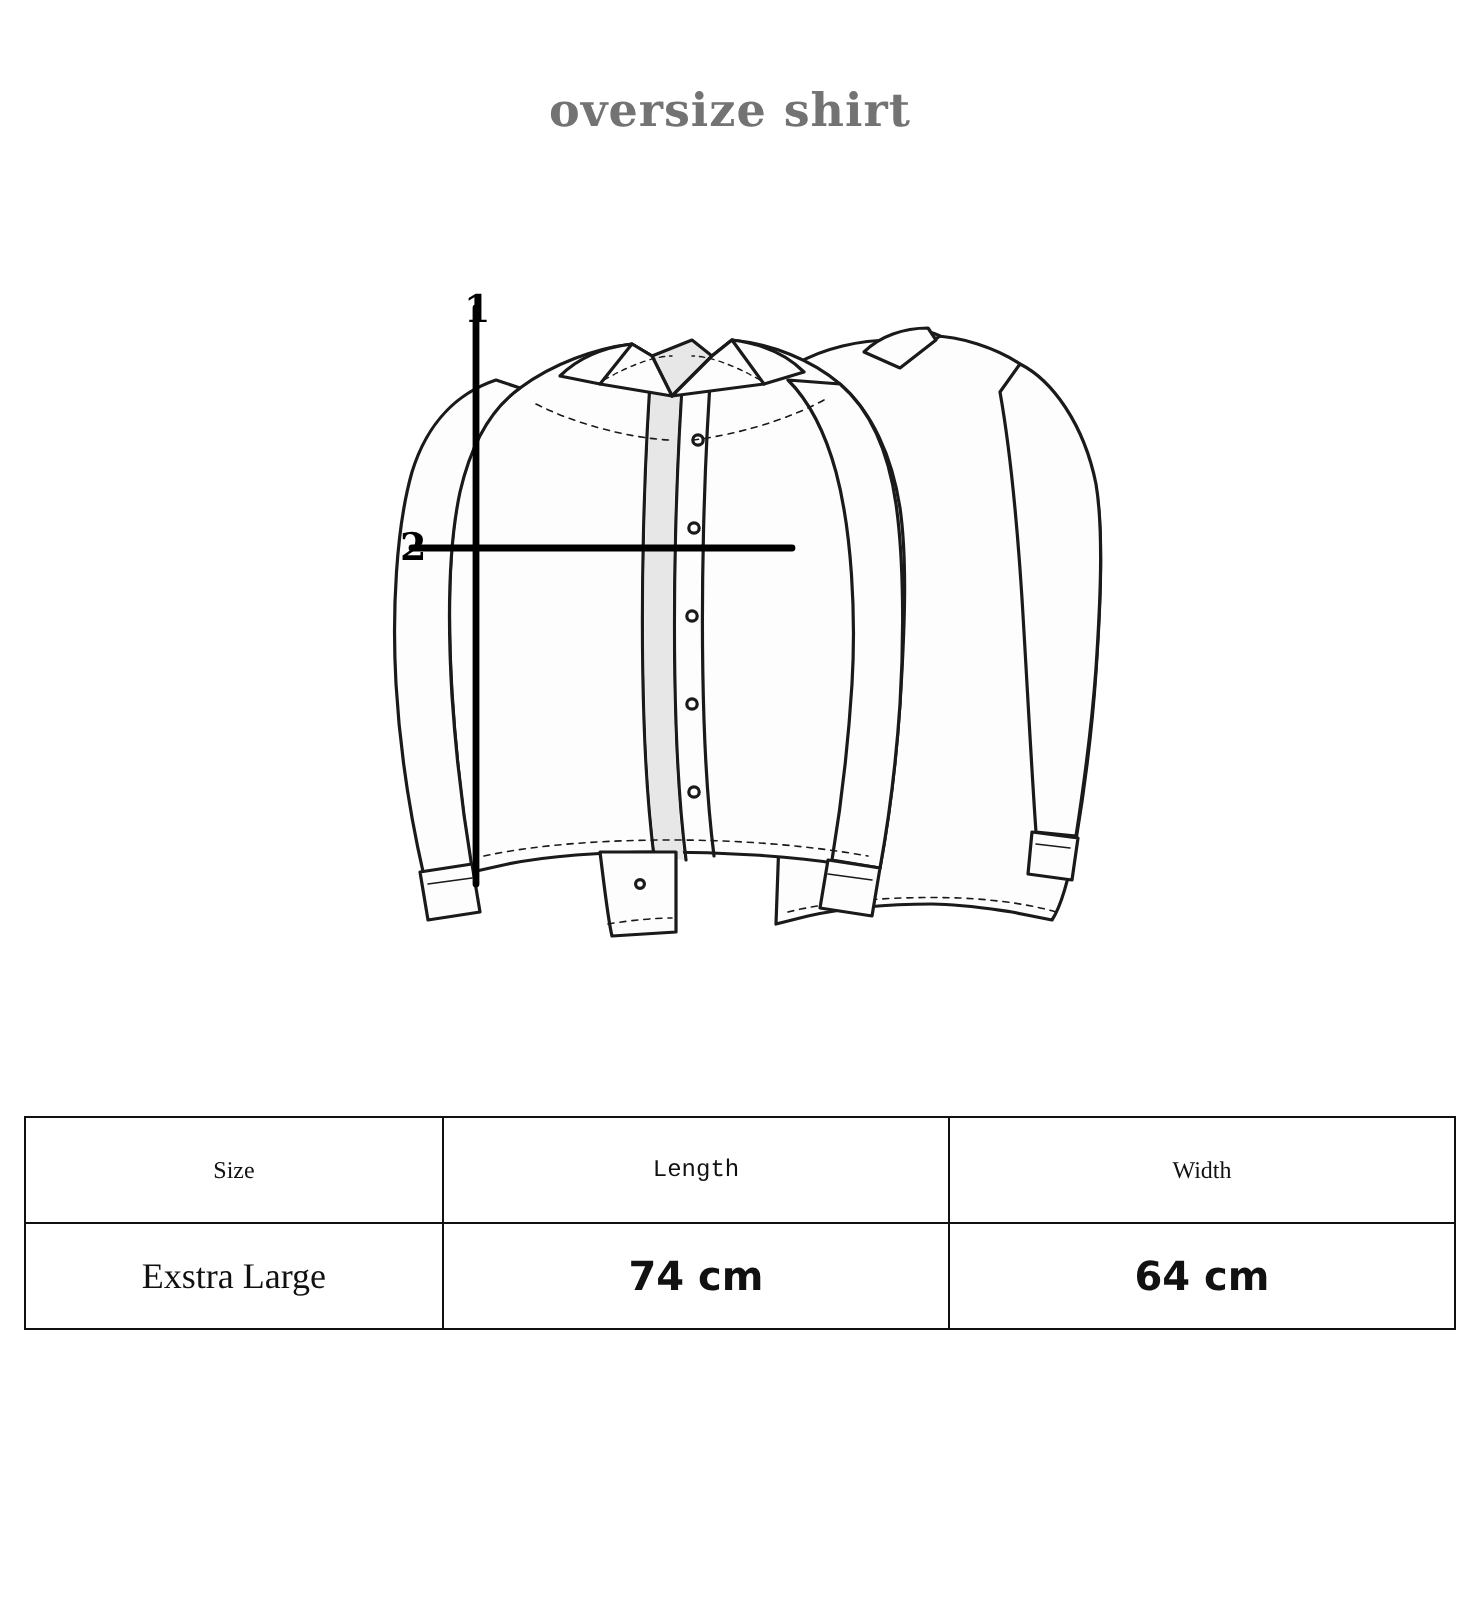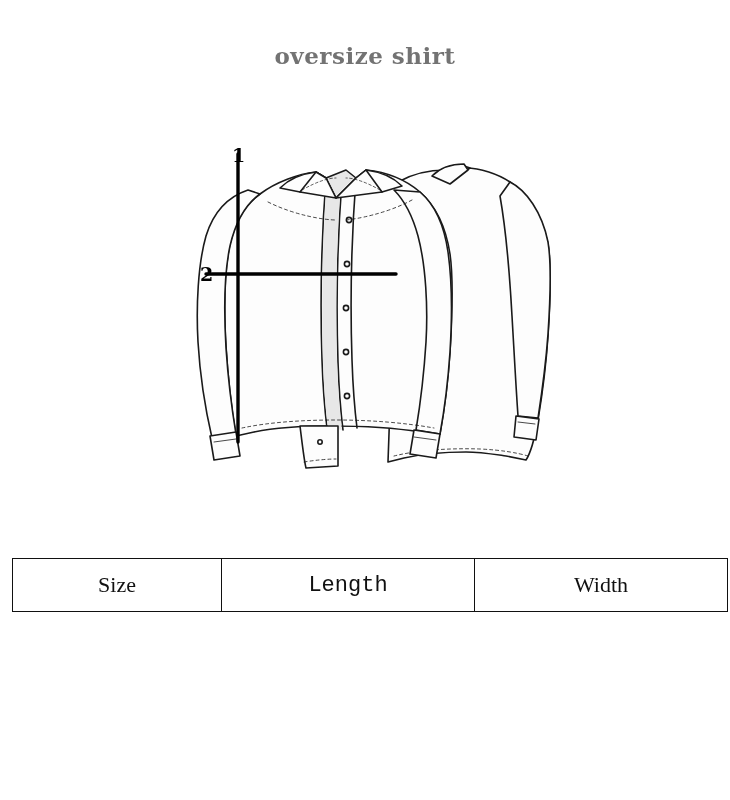--- a/index.html
+++ b/index.html
@@ -65,21 +65,21 @@
     height: 50px;
     text-align: center;
     vertical-align: middle;
     font-family: "Liberation Serif", serif;
   }
   .size-table .col-size { width: 206px; }
   .size-table .col-len  { width: 250px; font-family: Liberation Mono, monospace; }
   .size-table .col-wid  { width: 250px; }
 
   .size-table thead td {
-    font-size: 22px;
+    font-size: 12px;
     font-weight: normal;
   }
   .size-table tbody td.cell-label {
     font-size: 18px;
     font-weight: normal;
   }
   .size-table tbody td.cell-value {
     font-size: 20px;
     font-weight: bold;
     font-family: "DejaVu Sans", sans-serif;
@@ -221,16 +221,21 @@
 
   <table class="size-table">
     <thead>
       <tr>
         <td class="col-size">Size</td>
         <td class="col-len">Length</td>
         <td class="col-wid">Width</td>
       </tr>
     </thead>
     <tbody>
+      <tr>
+        <td class="cell-label">Exstra Large</td>
+        <td class="cell-value">74 cm</td>
+        <td class="cell-value">64 cm</td>
+      </tr>
     </tbody>
   </table>
 
 </div>
 
 </body></html>

